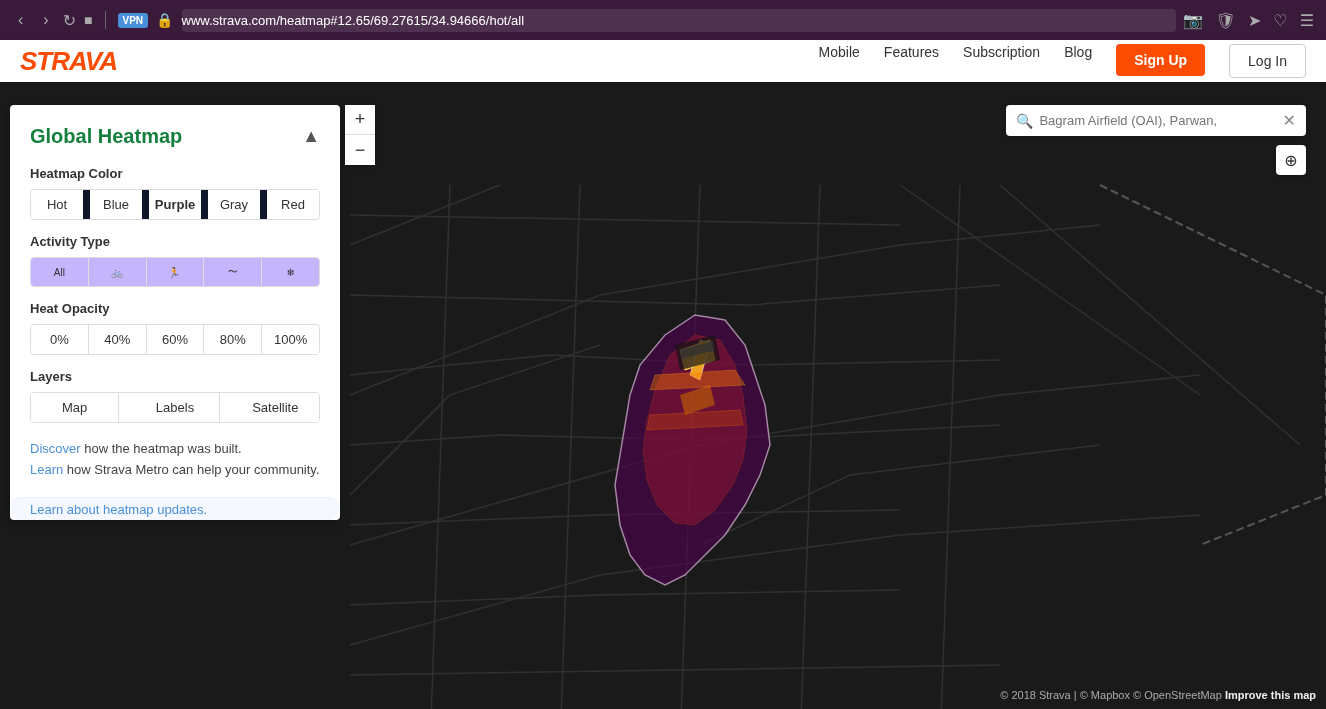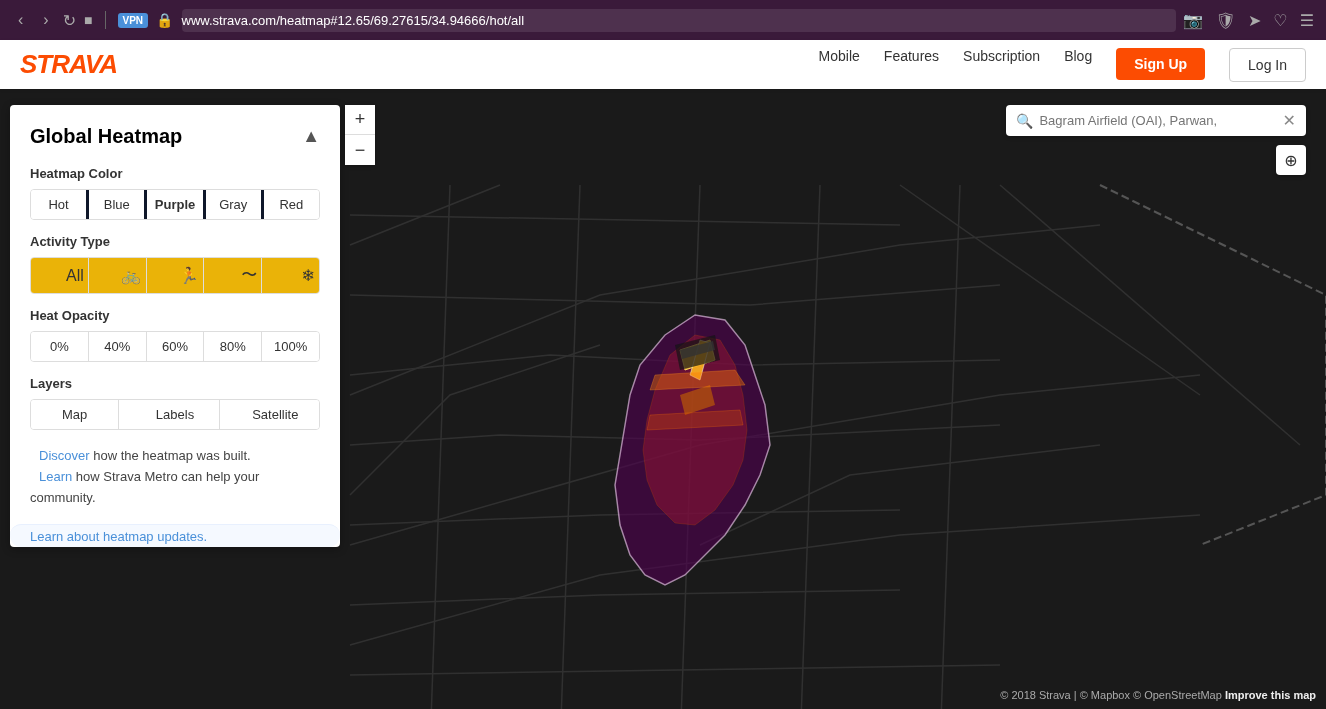--- a/index.html
+++ b/index.html
@@ -80,21 +80,21 @@
       height: 669px;
       background: #1a1a1a;
     }
 
     
     .navbar {
       position: absolute;
       top: 0;
       left: 0;
       right: 0;
-      height: 49px;
+      height: 42px;
       background: white;
       display: flex;
       align-items: center;
       padding: 0 20px;
       z-index: 10;
       box-shadow: 0 1px 3px rgba(0,0,0,0.1);
     }
     .strava-logo {
       color: #fc4c02;
       font-size: 26px;
@@ -167,21 +167,21 @@
     }
     .sidebar-header {
       display: flex;
       justify-content: space-between;
       align-items: center;
       margin-bottom: 18px;
     }
     .sidebar-title {
       font-size: 20px;
       font-weight: 700;
-      color: #000000;
+      color: #15803d;
     }
     .collapse-btn {
       background: none;
       border: none;
       font-size: 18px;
       color: #555;
       cursor: pointer;
     }
 
     .section-label {
@@ -198,51 +198,51 @@
       gap: 0;
       border: 1px solid #ddd;
       border-radius: 4px;
       overflow: hidden;
     }
     .btn-group-item {
       flex: 1;
       padding: 7px 4px;
       background: white;
       border: none;
-      border-right: 3px solid #0f172a;
+      border-right: 7px solid #0f172a;
       font-size: 13px;
       color: #333;
       cursor: pointer;
       text-align: center;
     }
     .btn-group-item:last-child { border-right: none; }
     .btn-group-item.active {
       background: white;
       font-weight: 600;
     }
 
     .activity-btn-group {
       display: flex;
       border: 1px solid #ddd;
       border-radius: 4px;
       overflow: hidden;
     }
     .activity-btn {
       flex: 1;
       padding: 7px 4px;
-      background: #eab308;
+      background: #c4b5fd;
       border: none;
       border-right: 1px solid #ddd;
-      font-size: 16px;
+      font-size: 10px;
       color: #333;
       cursor: pointer;
       text-align: center;
       display: flex;
       align-items: center;
-      justify-content: flex-end;
+      justify-content: center;
     }
     .activity-btn:last-child { border-right: none; }
 
     .opacity-btn-group {
       display: flex;
       border: 1px solid #ddd;
       border-radius: 4px;
       overflow: hidden;
     }
     .opacity-btn {
@@ -280,21 +280,20 @@
 
     .sidebar-text {
       margin-top: 16px;
       font-size: 13px;
       color: #444;
       line-height: 1.6;
     }
     .sidebar-link {
       color: #4a90d9;
       text-decoration: none;
-      margin-left: 9px;
     }
 
     .sidebar-footer {
       background: #f5f9ff;
       border-top: 1px solid #e8f0fe;
       padding: 2px 20px;
       border-radius: 13px;
     }
     .sidebar-footer-link {
       color: #4a90d9;

